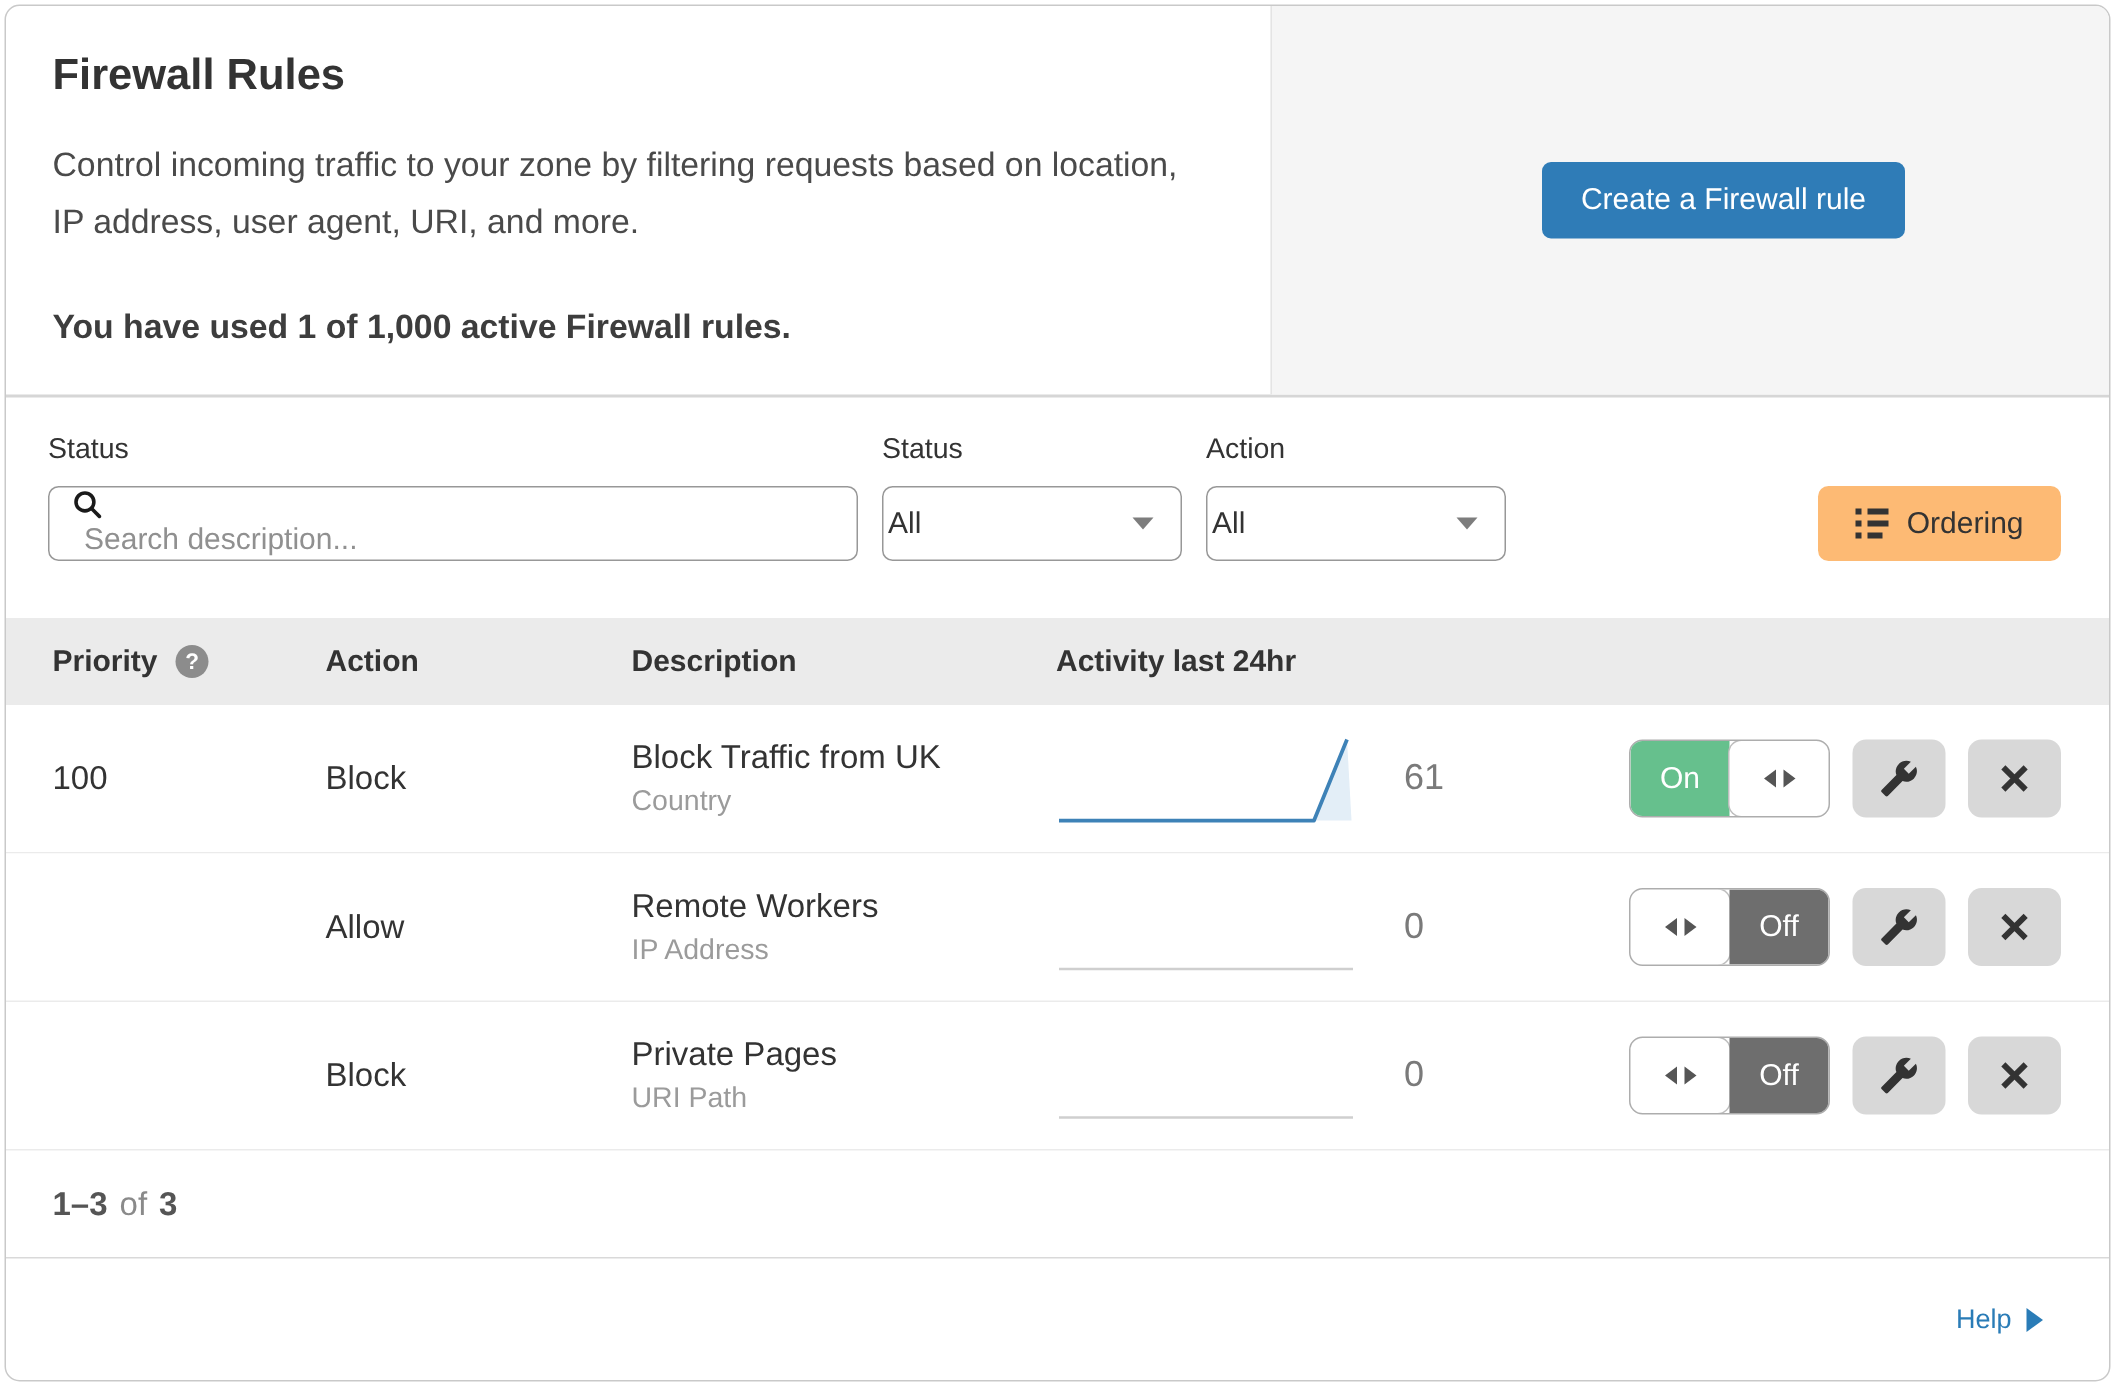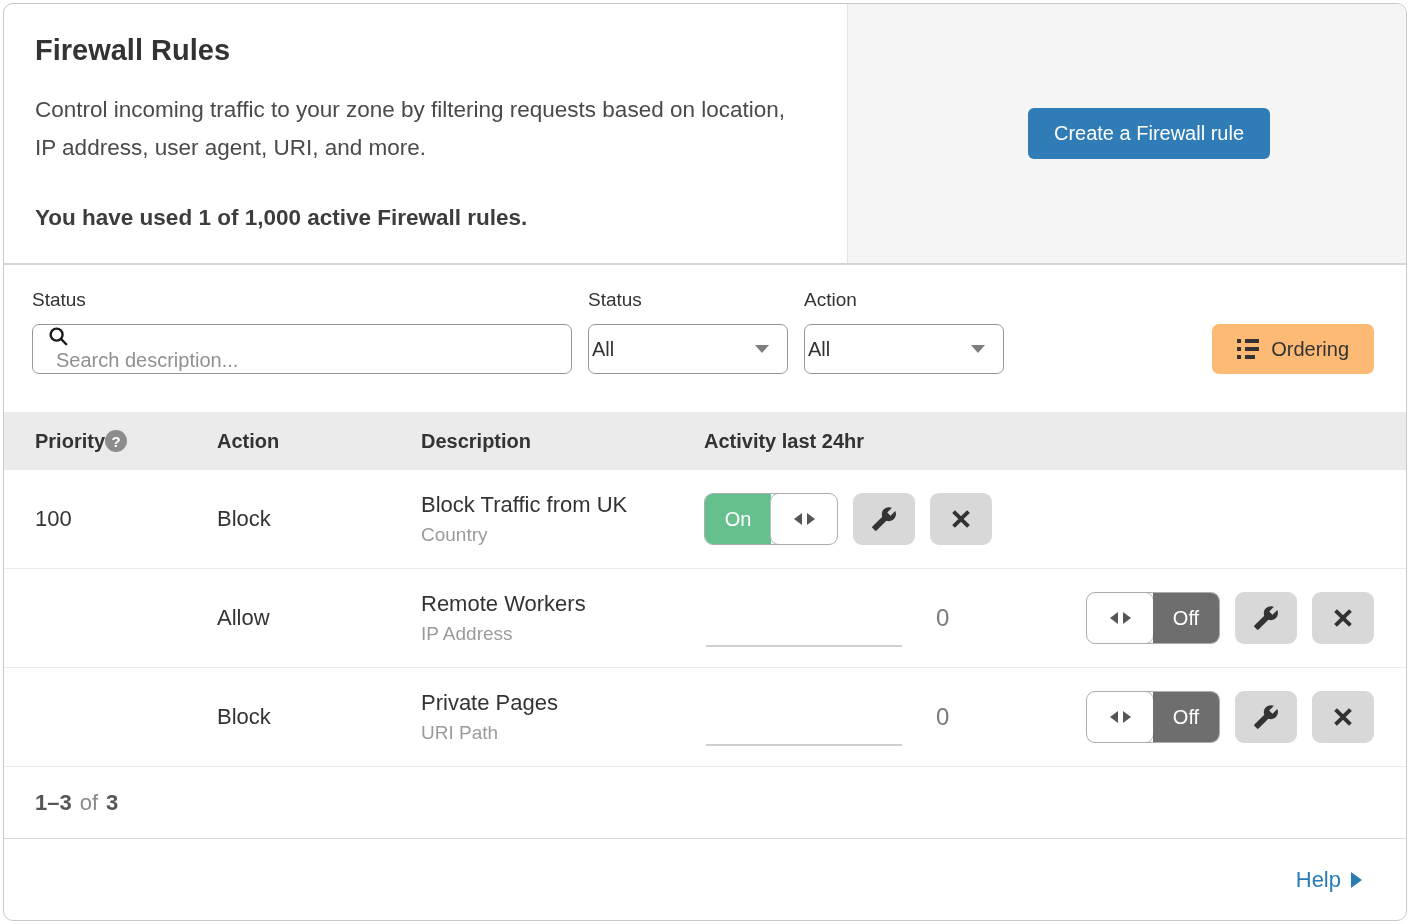--- a/index.html
+++ b/index.html
@@ -81,21 +81,21 @@
   .grid-row {
     display: grid;
     grid-template-columns: 182px 204px 283px 1fr auto;
     align-items: center;
     padding: 0 32px 0 31px;
   }
   .table-head {
     background: #ebebeb; height: 58px; flex: 0 0 auto;
     font-size: 20px; font-weight: 700; color: #333;
   }
-  .th-priority { display: flex; align-items: center; }
+  .th-priority { display: flex; align-items: center; gap: 12px; }
   .help-icon {
     width: 22px; height: 22px; border-radius: 50%; background: #8c8c8c;
     color: #fff; font-size: 15px; font-weight: 700;
     display: flex; align-items: center; justify-content: center; cursor: pointer;
   }
   .rule-row { height: 99px; border-bottom: 1px solid #ebebeb; flex: 0 0 auto; background: #fff; }
   .cell-priority, .cell-action { font-size: 22px; color: #333; }
   .cell-desc .title { font-size: 22px; color: #333; }
   .cell-desc .subtitle { font-size: 19px; color: #9b9b9b; margin-top: 6px; }
   .cell-activity { display: flex; align-items: center; }
@@ -123,21 +123,21 @@
 
   
   .footer-count {
     height: 72px; display: flex; align-items: center; padding: 0 31px;
     border-bottom: 1px solid #d9d9d9; font-size: 22px; flex: 0 0 auto;
   }
   .footer-count .bold { font-weight: 700; color: #555; }
   .footer-count .dim { color: #8a8a8a; margin: 0 8px; font-weight: 400; }
   .bottom-bar { flex: 1; display: flex; align-items: center; justify-content: flex-end; padding: 0 44px; }
   .help-link {
-    color: #2a7cb7; font-size: 22px; text-decoration: none;
+    color: #2a7cb7; font-size: 18px; text-decoration: none;
     display: flex; align-items: center; gap: 10px; cursor: pointer;
   }
   .help-arrow {
     width: 0; height: 0; border-top: 8px solid transparent;
     border-bottom: 8px solid transparent; border-left: 11px solid #2a7cb7;
   }
 </style>
 </head>
 <body>
 
@@ -210,20 +210,27 @@
     <div></div>
   </div>
 
   <div class="grid-row rule-row">
     <div class="cell-priority">100</div>
     <div class="cell-action">Block</div>
     <div class="cell-desc">
       <div class="title">Block Traffic from UK</div>
       <div class="subtitle">Country</div>
     </div>
+    <div class="cell-activity">
+      <svg class="sparkline" viewBox="0 0 200 66" preserveAspectRatio="none">
+        <polygon points="172,61 194,7 197,61" fill="#e3eef7"></polygon>
+        <polyline points="2,61 172,61 194,7" fill="none" stroke="#3e82b7" stroke-width="2.5" stroke-linejoin="round"></polyline>
+      </svg>
+      <span class="activity-count">61</span>
+    </div>
     <div class="cell-controls">
       <div class="toggle">
         <span class="toggle-half green">On</span>
         <span class="toggle-half knob">
           <span class="drag-arrows">
               <span class="tri-left"></span>
               <span class="tri-right"></span>
             </span>
         </span>
       </div>

